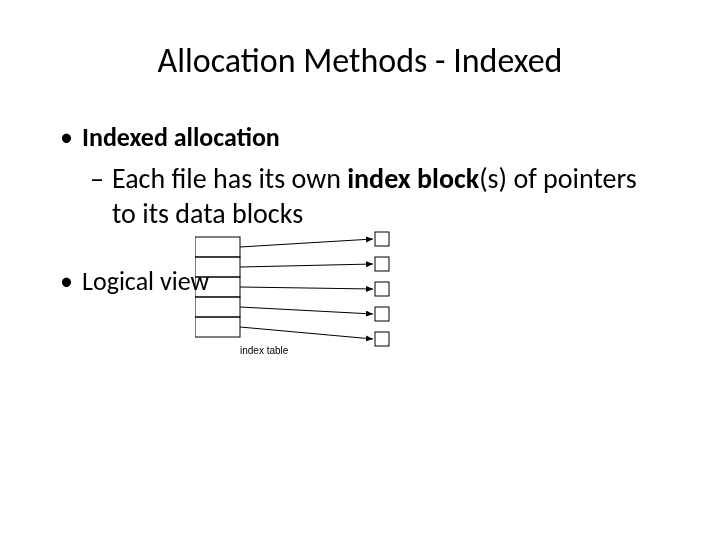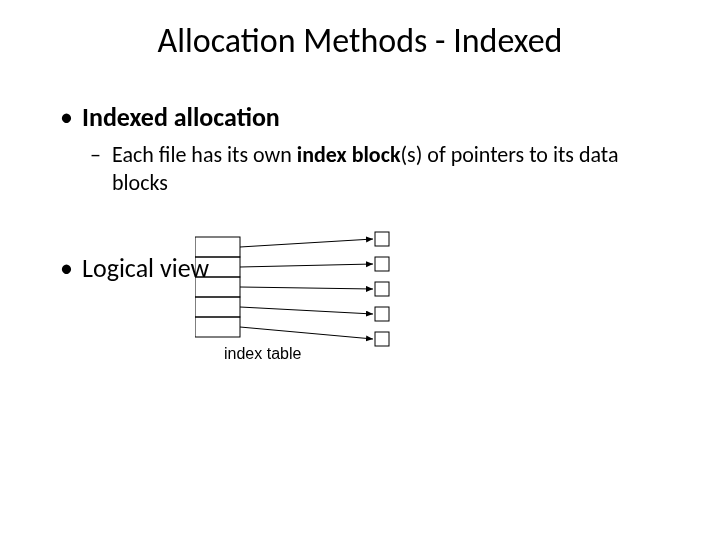--- a/index.html
+++ b/index.html
@@ -8,21 +8,21 @@
     height: 540px;
     background: #ffffff;
     font-family: Calibri, Arial, sans-serif;
     color: #000;
     position: relative;
     overflow: hidden;
   }
   .slide {
     width: 100%;
     height: 100%;
-    padding: 20px 60px 0 60px;
+    padding: 40px 60px 0 60px;
     position: relative;
   }
   .title {
     font-size: 34px;
     font-weight: 400;
     text-align: center;
     margin-bottom: 40px;
   }
   .bullets { list-style: none; }
   .bullet-1 {
@@ -36,33 +36,33 @@
     content: "•";
     position: absolute;
     left: 0;
     top: 0;
     font-weight: 400;
     color: #000;
   }
   .bullet-1b {
     font-size: 26px;
     font-weight: 400;
-    margin-top: 56px;
+    margin-top: 34px;
     padding-left: 22px;
     position: relative;
   }
   .bullet-1b::before {
     content: "•";
     position: absolute;
     left: 0;
     top: 0;
     color: #000;
   }
   .bullet-2 {
-    font-size: 22px;
+    font-size: 28px;
     font-weight: 400;
     padding-left: 52px;
     position: relative;
     line-height: 1.25;
     max-width: 590px;
   }
   .bullet-2::before {
     content: "–";
     position: absolute;
     left: 30px;
@@ -71,24 +71,24 @@
   .ib-bold { font-weight: 700; }
   .diagram {
     position: absolute;
     left: 195px;
     top: 217px;
     width: 220px;
     height: 160px;
   }
   .caption {
     position: absolute;
-    left: 224px;
+    left: 240px;
     top: 345px;
     font-family: Arial, sans-serif;
-    font-size: 16px;
+    font-size: 10px;
   }
 </style>
 </head>
 <body>
 
 <div class="slide">
   <h1 class="title">Allocation Methods - Indexed</h1>
 
   <ul class="bullets">
     <li class="bullet-1">Indexed allocation</li>

